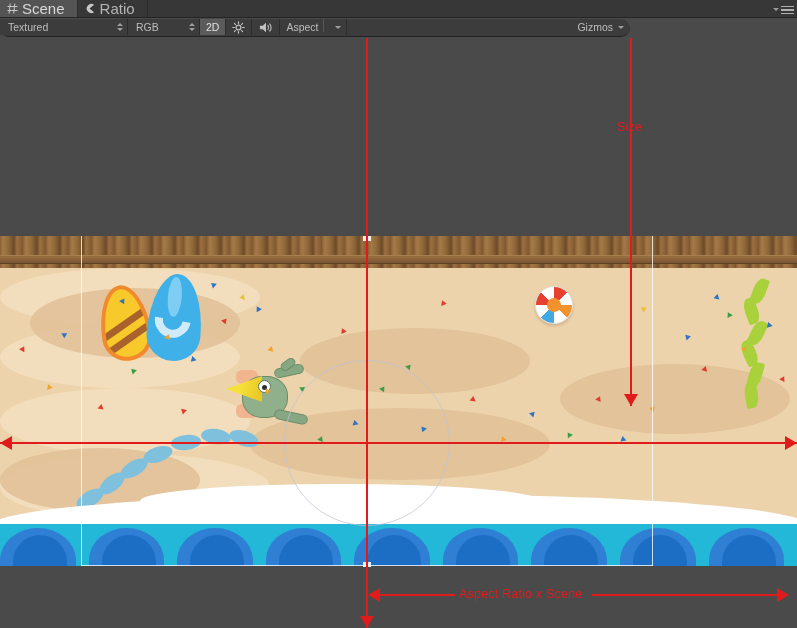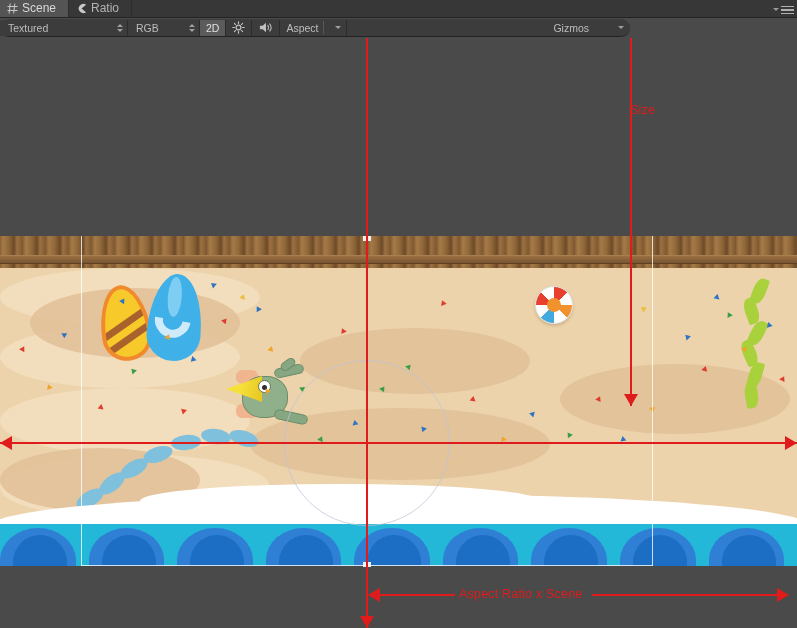--- a/index.html
+++ b/index.html
@@ -22,21 +22,21 @@
     width: 797px; height: 18px;
     background: #373737;
     display: flex;
     align-items: flex-end;
     border-bottom: 1px solid #242424;
   }
   .tab {
     height: 18px;
     display: flex; align-items: center;
     padding: 0 12px 0 6px;
-    font-size: 12px;
+    font-size: 15px;
     color: #b4b4b4;
     gap: 4px;
     cursor: pointer;
     border-right: 1px solid #2d2d2d;
   }
   .tab.active {
     background: #545454;
     color: #d8d8d8;
     border-top-left-radius: 2px;
     border-top-right-radius: 2px;
@@ -62,21 +62,21 @@
     margin-bottom: 1px;
   }
   .menu-burger .lines { display: flex; flex-direction: column; gap: 2px; }
   .menu-burger .lines i { display: block; width: 13px; height: 1.5px; background: #b0b0b0; }
 
   
   .toolbar {
     position: absolute; top: 19px; left: 0;
     width: 630px; height: 18px;
     background: #3c3c3c;
-    display: flex; align-items: center;
+    display: flex; align-items: flex-start;
     border-bottom: 1px solid #232323;
     font-size: 10.5px;
     color: #b8b8b8;
     border-radius: 9px;
   }
   .tb-dd {
     height: 16px;
     display: flex; align-items: center; justify-content: space-between;
     padding: 0 4px 0 8px;
     background: #3c3c3c;
@@ -500,21 +500,21 @@
     <div class="tb-btn" style="border-right:none;padding-right:3px;">
       <span>Aspect</span>
     </div>
     <div class="tb-sep"></div>
     <div class="tb-btn" style="padding:0 5px;">
       <span class="tb-caret"></span>
     </div>
 
     <div class="tb-flex"></div>
 
-    <div class="tb-btn" style="border-right:none;gap:24px;">
+    <div class="tb-btn" style="border-right:none;">
       <span>Gizmos</span>
       <span class="tb-caret"></span>
     </div>
 
   </div>
 
   <div class="viewport">
 
     <div class="beach">
 
@@ -644,21 +644,21 @@
     <div class="red-line-h"></div>
     <div class="arrow left" style="left:0px;top:398px;"></div>
     <div class="arrow right" style="left:785px;top:398px;"></div>
 
     <div class="red-line-v-main"></div>
     <div class="arrow down" style="left:360px;top:578px;"></div>
 
     <div class="red-line-v-size"></div>
 
     <div class="arrow down" style="left:624px;top:356px;"></div>
-    <div class="annot-label" style="left:617px;top:65px;margin-left:13px;">Size</div>
+    <div class="annot-label" style="left:617px;top:82px;">Size</div>
 
     <div class="hseg" style="left:380px;top:556px;width:75px;"></div>
     <div class="hseg" style="left:592px;top:556px;width:185px;"></div>
     <div class="arrow left" style="left:368px;top:550px;"></div>
     <div class="arrow right" style="left:777px;top:550px;"></div>
     <div class="annot-label" style="left:459px;top:549px;">Aspect Ratio x Scene</div>
   </div>
 </div>
 
 </body></html>

